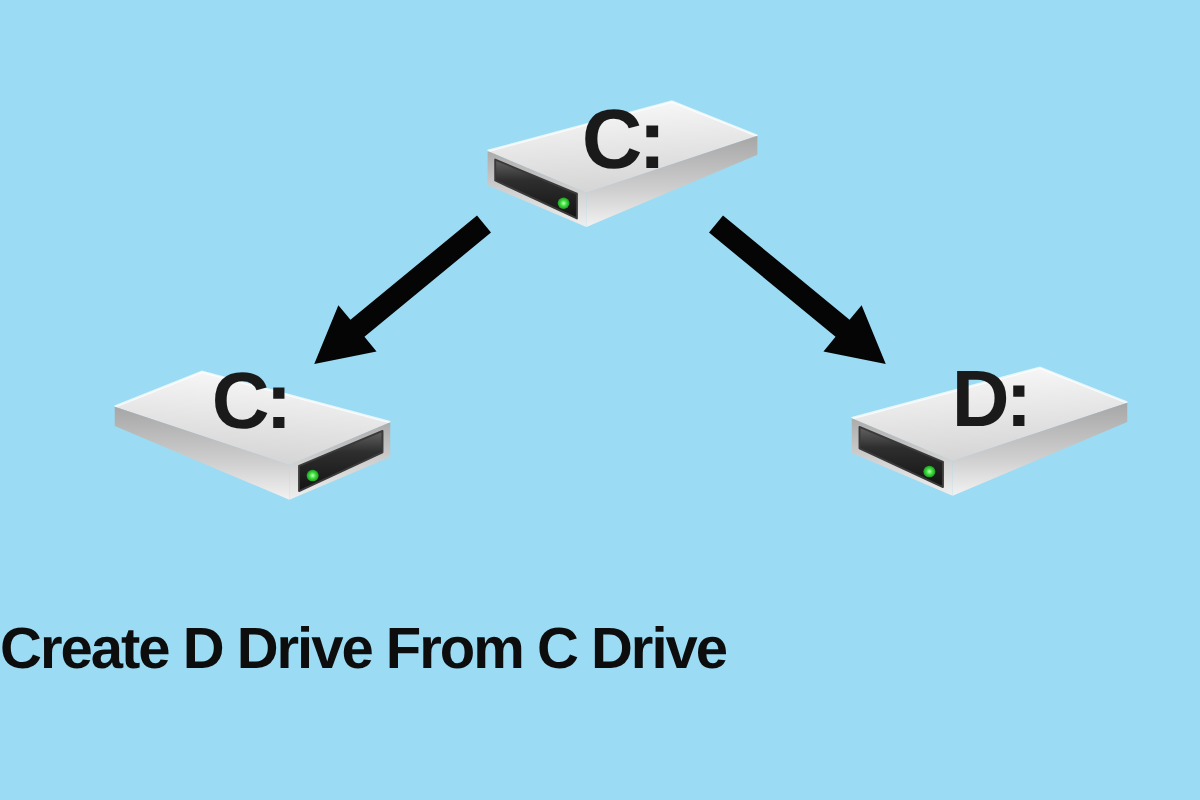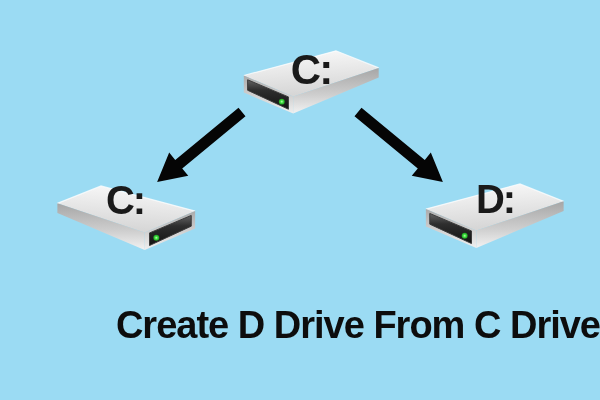--- a/index.html
+++ b/index.html
@@ -24,24 +24,24 @@
     font-family: "Liberation Sans", sans-serif;
     font-weight: bold;
     fill: #1A1A1A;
     letter-spacing: -2px;
   }
   .page-title {
     position: absolute;
     left: 0;
     top: 304px;
     width: 600px;
-    text-align: right;
+    text-align: left;
     font-family: "Liberation Sans", sans-serif;
     font-weight: bold;
-    font-size: 38px;
+    font-size: 29px;
     line-height: 42px;
     letter-spacing: -1px;
     color: #0D0D0D;
     white-space: nowrap;
   }
 </style>
 </head>
 <body>
 
 <div class="canvas">

